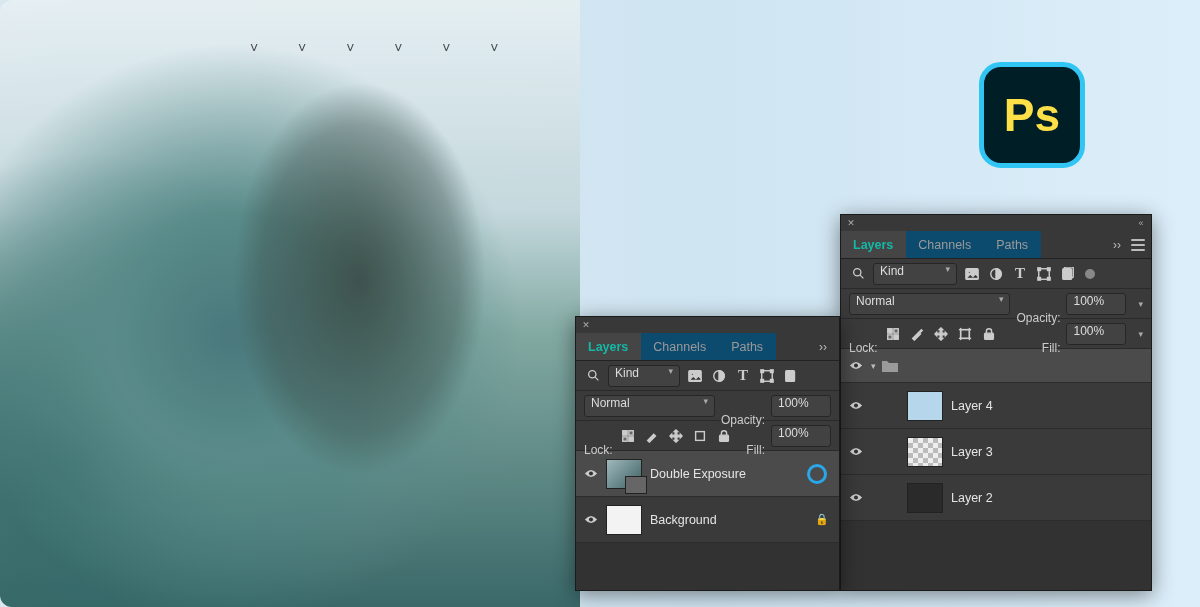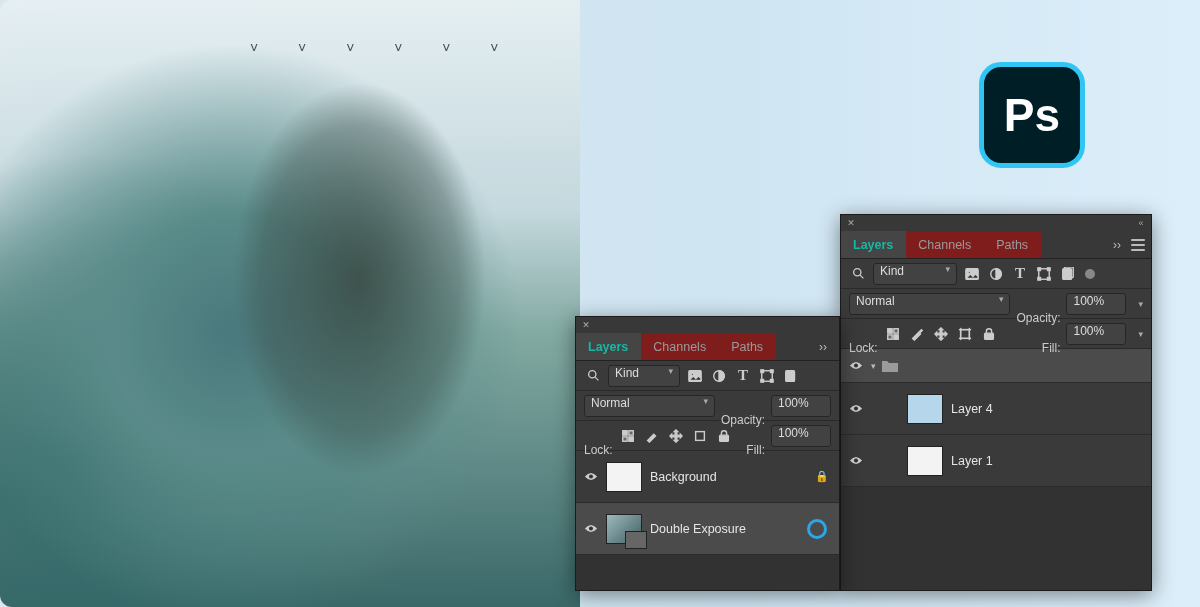--- a/index.html
+++ b/index.html
@@ -43,21 +43,21 @@
   .ps-logo {
     position: absolute;
     top: 62px; right: 115px;
     width: 106px; height: 106px;
     border-radius: 22px;
     background: #001e26;
     border: 5px solid #31c5f4;
     display: flex;
     align-items: center;
     justify-content: center;
-    color: #ffffff;
+    color: #fde047;
     font-weight: 700;
     font-size: 46px;
     font-family: "Arial Black", Arial, sans-serif;
   }
 
   
   .panel {
     position: absolute;
     background: #323232;
     color: #c8c8c8;
@@ -92,21 +92,21 @@
     height: 28px;
     padding: 0 6px 0 0;
   }
   .tab {
     padding: 0 12px;
     height: 100%;
     display: flex; align-items: center;
     color: #9a9a9a;
     cursor: pointer;
     border-right: 1px solid transparent;
-    background: #7f1d1d;
+    background: #0c4a6e;
     font-size:12.5px;
   }
   .tab.active {
     background: #454545;
     color: #14b8a6;
     font-weight: 600;
   }
   .tabs .spacer{flex:1}
   .doublearrow{color:#bbb;font-size:12px;padding:0 6px;cursor:pointer}
   .hmenu{width:14px;height:12px;display:inline-flex;flex-direction:column;justify-content:space-between;margin-left:4px;cursor:pointer}
@@ -143,21 +143,21 @@
     width:10px;height:10px;border-radius:50%;background:#888;cursor:pointer;margin-left:2px;
   }
   .search-icon svg{width:13px;height:13px}
 
   
   .layers {
     background:#3a3a3a;
     overflow:hidden;
   }
   .layer-row{
-    display:flex;align-items:center;height:52px;padding:0 8px;gap:8px;
+    display:flex;align-items:center;height:46px;padding:0 8px;gap:8px;
     border-bottom:1px solid #2c2c2c;cursor:pointer;
   }
   .layer-row.sel{background:#4b4b4b}
   .layer-row.group{height:34px}
   .eye{width:14px;height:14px;display:inline-flex;align-items:center;justify-content:center;color:#ccc}
   .eye svg{width:15px;height:15px;fill:#ccc}
   .disclosure{font-size:9px;color:#bbb;margin-right:-2px}
   .thumb{
     width:36px;height:30px;background:#777;border:1px solid #222;position:relative;
     display:inline-block;
@@ -344,22 +344,34 @@
     </div>
     <div class="layer-row">
       <span class="eye">
           <svg viewBox="0 0 16 16">
             <path d="M1 8 q7 -8 14 0 q-7 8 -14 0z"></path>
             <circle cx="8" cy="8" r="2.3" fill="#323232"></circle>
           </svg>
         </span>
       <span class="ind"></span>
         <span class="ind"></span>
-      <span class="thumb white"></span>
-      <span class="layer-name">Layer 1</span>
+      <span class="thumb checker"></span>
+      <span class="layer-name">Layer 3</span>
+    </div>
+    <div class="layer-row">
+      <span class="eye">
+          <svg viewBox="0 0 16 16">
+            <path d="M1 8 q7 -8 14 0 q-7 8 -14 0z"></path>
+            <circle cx="8" cy="8" r="2.3" fill="#323232"></circle>
+          </svg>
+        </span>
+      <span class="ind"></span>
+        <span class="ind"></span>
+      <span class="thumb dark"></span>
+      <span class="layer-name">Layer 2</span>
     </div>
   </div>
 </div>
 
 <div class="panel front">
   <div class="titlebar">
     <span class="tb-btn">✕</span>
     <span class="spacer"></span>
   </div>
   <div class="tabs">
@@ -454,36 +466,36 @@
         </svg>
       </span>
     <span style="flex:1"></span>
     <span class="label">Fill:</span>
     <div class="dropdown op">
       <span>100%</span>
     </div>
   </div>
 
   <div class="layers">
+    <div class="layer-row sel">
+      <span class="eye">
+          <svg viewBox="0 0 16 16">
+            <path d="M1 8 q7 -8 14 0 q-7 8 -14 0z"></path>
+            <circle cx="8" cy="8" r="2.3" fill="#323232"></circle>
+          </svg>
+        </span>
+      <span class="thumb double" style="background:linear-gradient(135deg,#9fb9bd,#3e6062)"></span>
+      <span class="layer-name">Double Exposure</span>
+      <span class="bluering"></span>
+    </div>
     <div class="layer-row">
       <span class="eye">
           <svg viewBox="0 0 16 16">
             <path d="M1 8 q7 -8 14 0 q-7 8 -14 0z"></path>
             <circle cx="8" cy="8" r="2.3" fill="#323232"></circle>
           </svg>
         </span>
       <span class="thumb white"></span>
       <span class="layer-name">Background</span>
       <span class="lock-ind">🔒</span>
     </div>
-    <div class="layer-row sel">
-      <span class="eye">
-          <svg viewBox="0 0 16 16">
-            <path d="M1 8 q7 -8 14 0 q-7 8 -14 0z"></path>
-            <circle cx="8" cy="8" r="2.3" fill="#323232"></circle>
-          </svg>
-        </span>
-      <span class="thumb double" style="background:linear-gradient(135deg,#9fb9bd,#3e6062)"></span>
-      <span class="layer-name">Double Exposure</span>
-      <span class="bluering"></span>
-    </div>
   </div>
 </div>
 
 </body></html>

